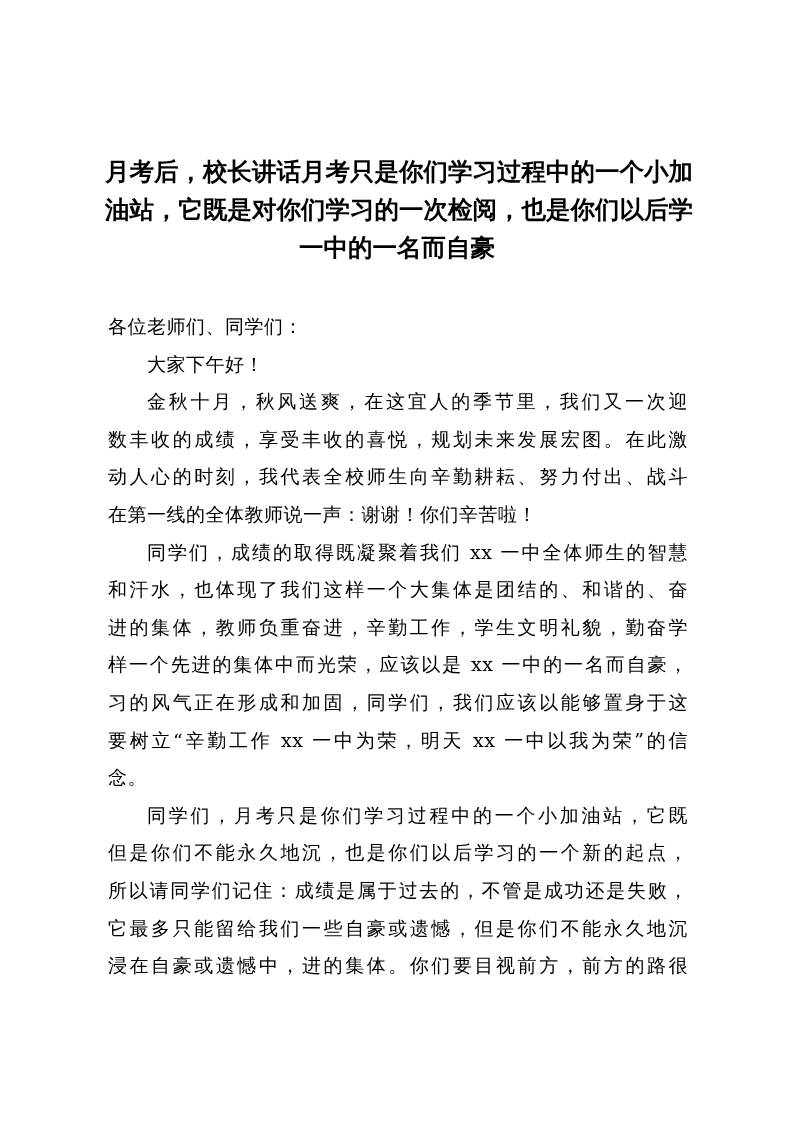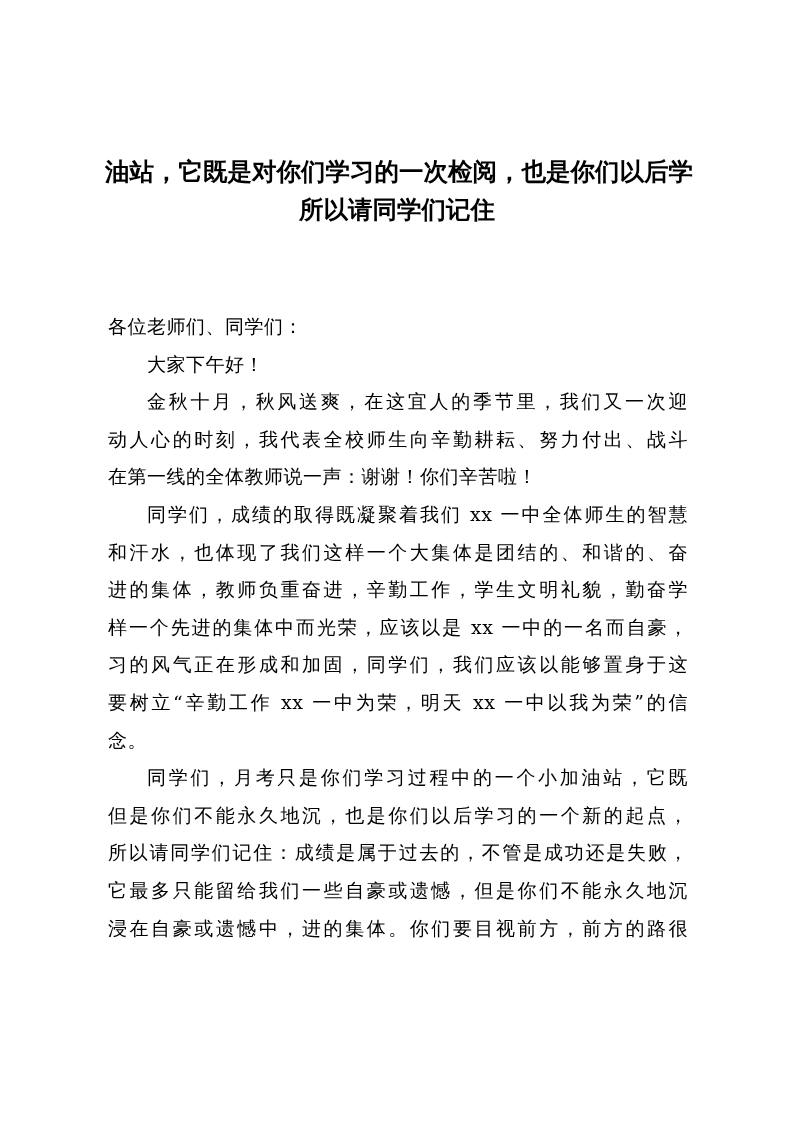--- a/index.html
+++ b/index.html
@@ -14,27 +14,29 @@
   .line { display:block; height:37.6px; line-height:37.6px; font-size:19px;
           white-space:nowrap; text-align:justify; text-align-last:justify; letter-spacing:0.5px; }
   .line.last { text-align-last:left; }
   .line.indent { padding-left:39px; }
 </style>
 </head>
 <body>
 
 <div class="page">
   <div class="title">
+    <span>月考后，校长讲话月考只是你们学习过程中的一个小加</span>
     <span>油站，它既是对你们学习的一次检阅，也是你们以后学</span>
-    <span>所以请同学们记住</span>
+    <span>一中的一名而自豪</span>
   </div>
   <div class="body" id="body">
       <span class="line last">各位老师们、同学们：</span>
       <span class="line indent last">大家下午好！</span>
       <span class="line indent">金秋十月，秋风送爽，在这宜人的季节里，我们又一次迎</span>
+      <span class="line">数丰收的成绩，享受丰收的喜悦，规划未来发展宏图。在此激</span>
       <span class="line">动人心的时刻，我代表全校师生向辛勤耕耘、努力付出、战斗</span>
       <span class="line last">在第一线的全体教师说一声：谢谢！你们辛苦啦！</span>
       <span class="line indent">同学们，成绩的取得既凝聚着我们 xx 一中全体师生的智慧</span>
       <span class="line">和汗水，也体现了我们这样一个大集体是团结的、和谐的、奋</span>
       <span class="line">进的集体，教师负重奋进，辛勤工作，学生文明礼貌，勤奋学</span>
       <span class="line">样一个先进的集体中而光荣，应该以是 xx 一中的一名而自豪，</span>
       <span class="line">习的风气正在形成和加固，同学们，我们应该以能够置身于这</span>
       <span class="line">要树立“辛勤工作 xx 一中为荣，明天 xx 一中以我为荣”的信</span>
       <span class="line last">念。</span>
       <span class="line indent">同学们，月考只是你们学习过程中的一个小加油站，它既</span>

